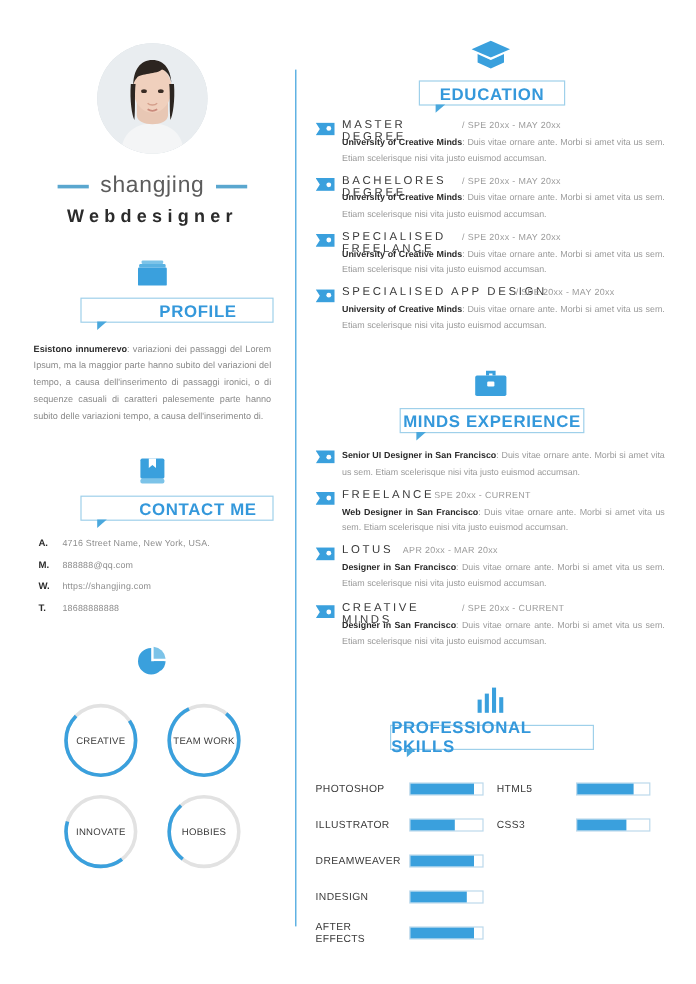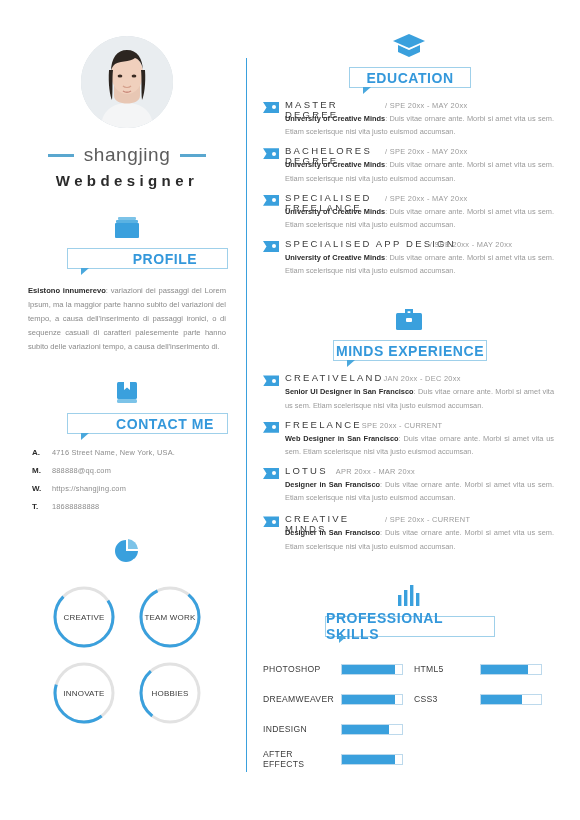--- a/index.html
+++ b/index.html
@@ -389,24 +389,20 @@
           <rect x="2" y="8" width="26" height="17" rx="1.5" fill="#3aa0dd"></rect>
           <rect x="12" y="13" width="6" height="4" rx="1" fill="#ffffff"></rect>
         </svg>
       </div>
       <div class="ribbon work-rib">MINDS EXPERIENCE</div>
 
       <div class="entries">
 
         <div class="entry">
           <div class="tag"></div>
-          <div class="e-head">
-            <div class="e-title wide">CREATIVELAND</div>
-            <div class="e-date">JAN 20xx - DEC 20xx</div>
-          </div>
           <div class="e-body"><b>Senior UI Designer in San Francisco</b><span>:  Duis vitae ornare ante. Morbi si amet vita us sem. Etiam scelerisque nisi vita justo euismod accumsan.</span></div>
         </div>
 
         <div class="entry">
           <div class="tag"></div>
           <div class="e-head">
             <div class="e-title wide">FREELANCE</div>
             <div class="e-date">SPE 20xx - CURRENT</div>
           </div>
           <div class="e-body"><b>Web Designer in San Francisco</b><span>: Duis vitae ornare ante. Morbi si amet vita us sem. Etiam scelerisque nisi vita justo euismod accumsan.</span></div>
@@ -448,20 +444,26 @@
       <div class="prof-grid">
         <div class="prof-col">
 
           <div class="bar-row">
             <div class="bar-label">PHOTOSHOP</div>
             <div class="bar-track">
               <div class="bar-fill" style="width: 88%;"></div>
             </div>
           </div>
 
+          <div class="bar-row">
+            <div class="bar-label">ILLUSTRATOR</div>
+            <div class="bar-track">
+              <div class="bar-fill" style="width: 62%;"></div>
+            </div>
+          </div>
 
           <div class="bar-row">
             <div class="bar-label">DREAMWEAVER</div>
             <div class="bar-track">
               <div class="bar-fill" style="width: 88%;"></div>
             </div>
           </div>
 
           <div class="bar-row">
             <div class="bar-label">INDESIGN</div>

